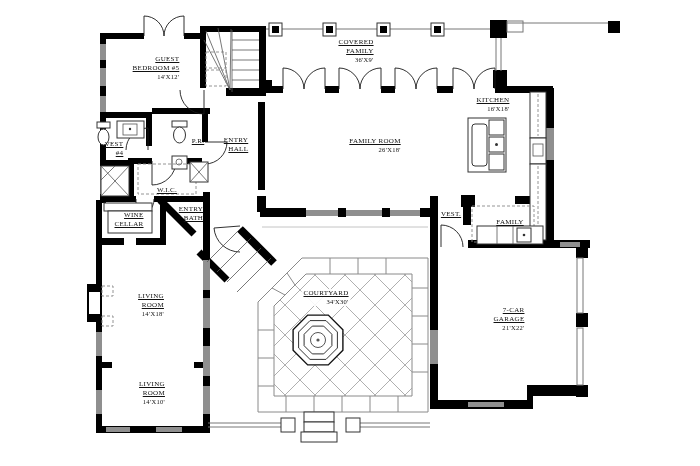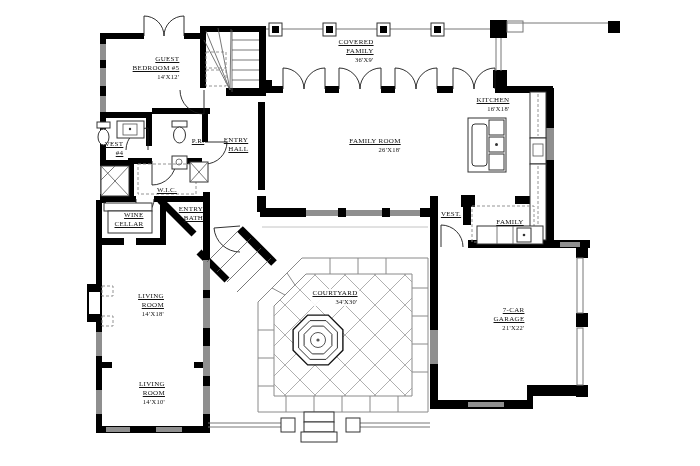--- a/index.html
+++ b/index.html
@@ -400,21 +400,21 @@
 <div class="lbl" style="left:151px;top:292px">
   <div class="ln">LIVING</div>
   <div class="ln">ROOM</div>
   <div class="dim">14'X18'</div>
 </div>
 <div class="lbl" style="left:152px;top:380px">
   <div class="ln">LIVING</div>
   <div class="ln">ROOM</div>
   <div class="dim">14'X10'</div>
 </div>
-<div class="lbl bg" style="left:335px;top:289px">
+<div class="lbl bg" style="left:326px;top:289px">
   <div class="ln">COURTYARD</div>
   <div class="dim">34'X30'</div>
 </div>
 <div class="lbl" style="left:509px;top:306px">
   <div class="ln">7-CAR</div>
   <div class="ln">GARAGE</div>
   <div class="dim">21'X22'</div>
 </div>
 
 </div>

